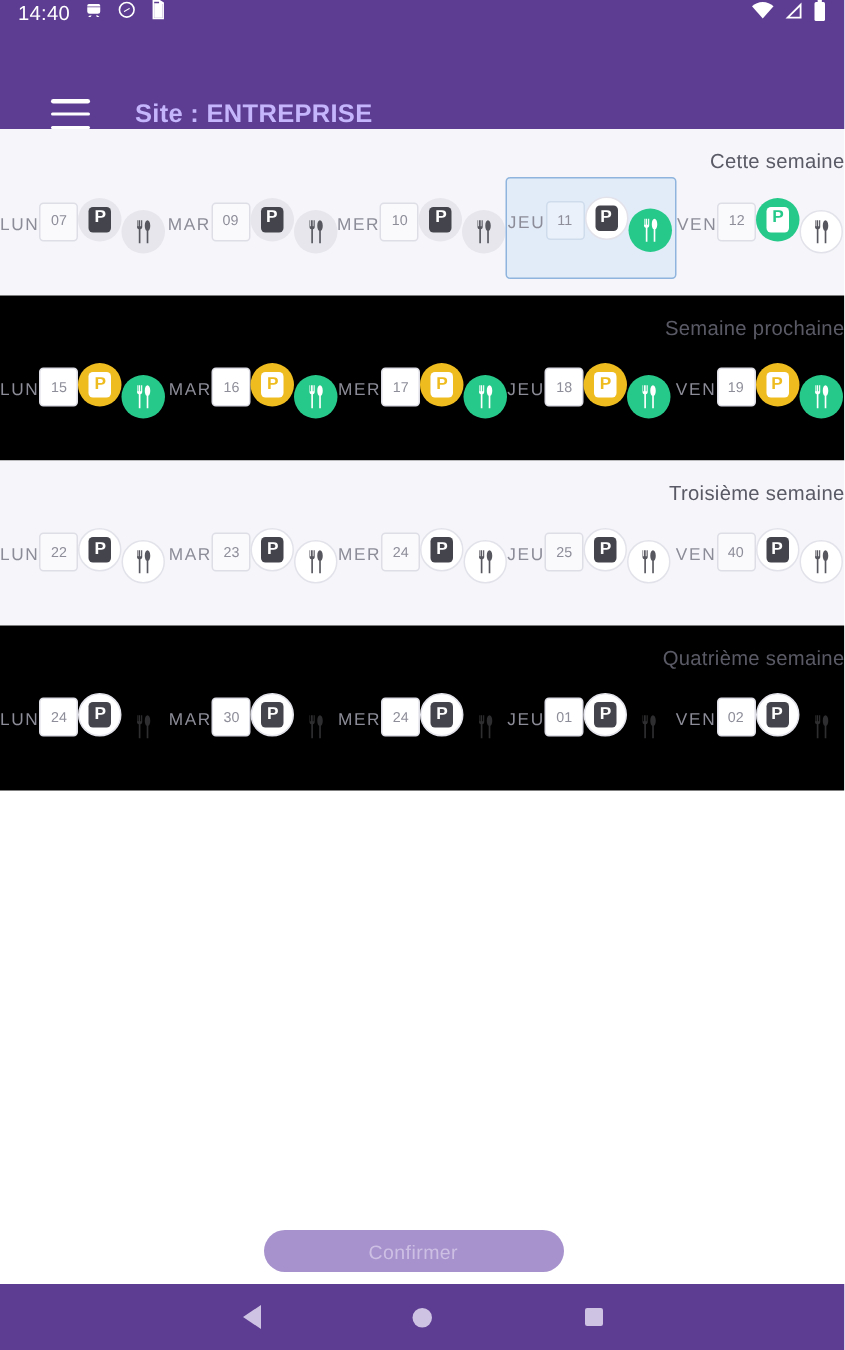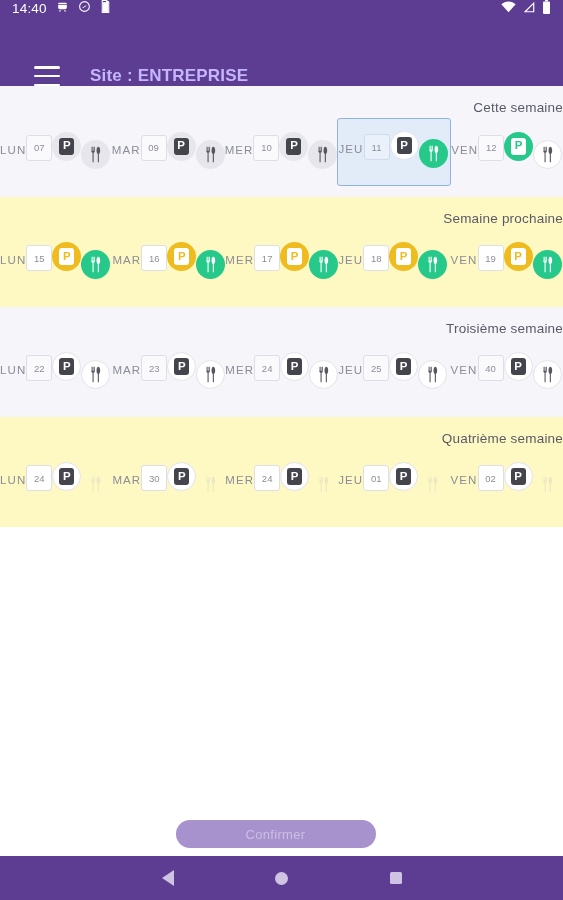--- a/index.html
+++ b/index.html
@@ -32,21 +32,21 @@
   .hamburger span { display:block; height:2.5px; background:#ffffff; border-radius:2px; }
   .appbar-title {
     margin-left:30px; font-size:17px; font-weight:600; letter-spacing:0.2px;
     white-space:nowrap;
   }
 
   
   .weeks { position:absolute; top:86px; left:0; right:0; bottom:44px; overflow:hidden; }
   .week { position:relative; padding:14px 0 16px 0; }
   .week.tint { background:#f5f5fa; }
-  .week.plain { background:#fef9c3; }
+  .week.plain { background:#000000; }
 
   .week-title {
     text-align:right; font-size:13.5px; color:#5a5a66;
     letter-spacing:0.2px; margin-bottom:10px;
   }
 
   .days { display:flex; position:relative; }
   .day {
     flex:1 1 0; display:flex; align-items:center;
     padding:6px 0 4px 0;

